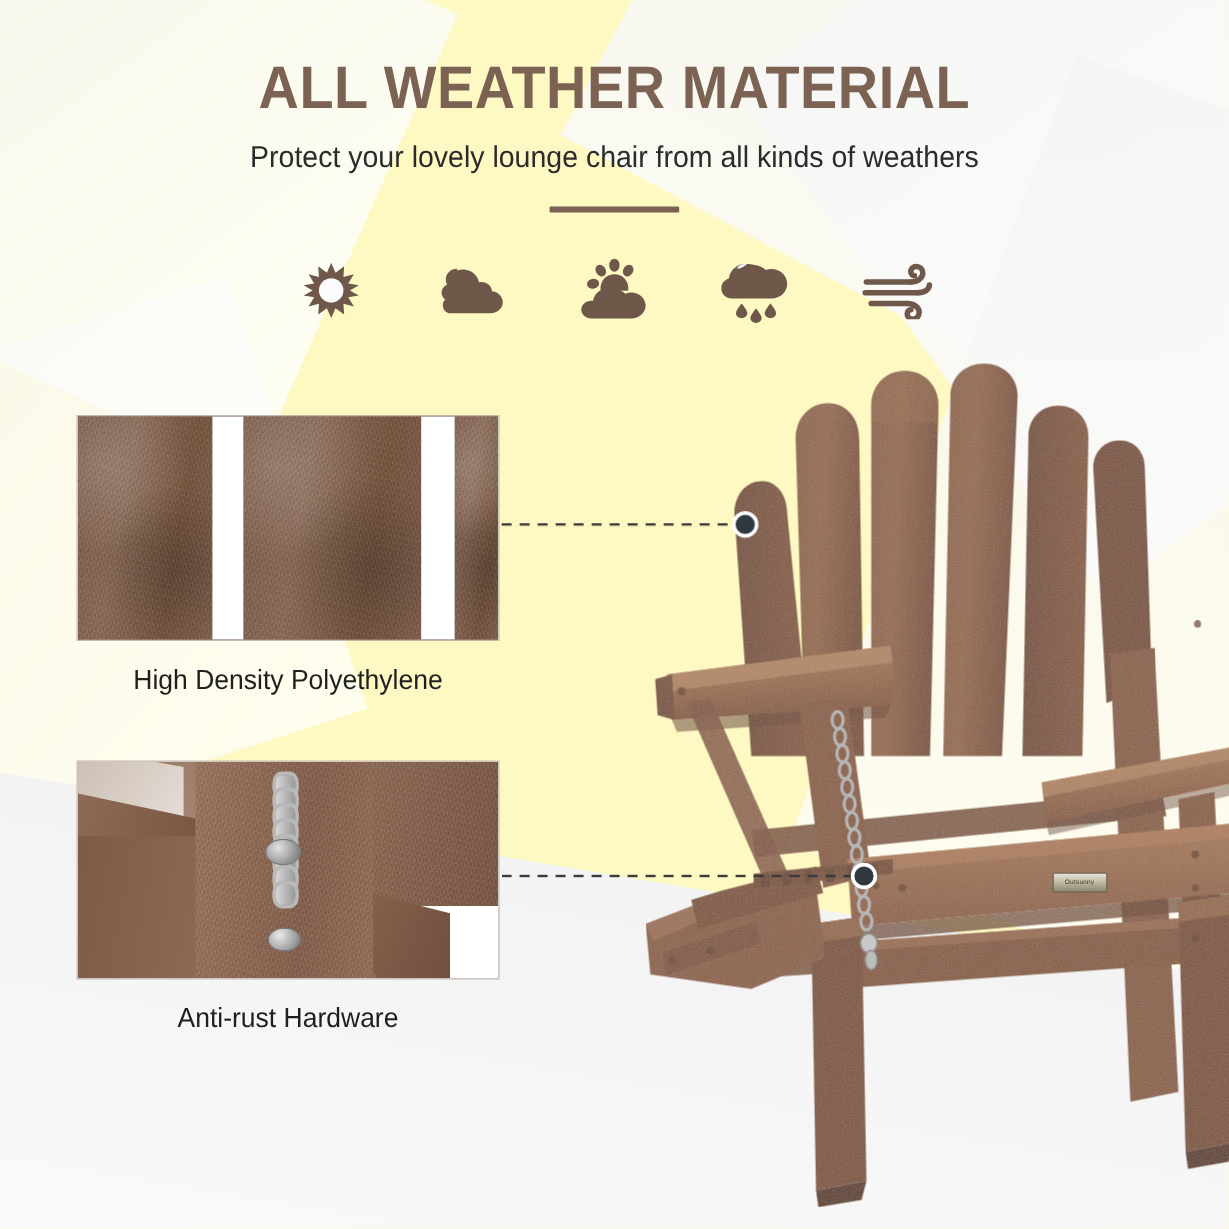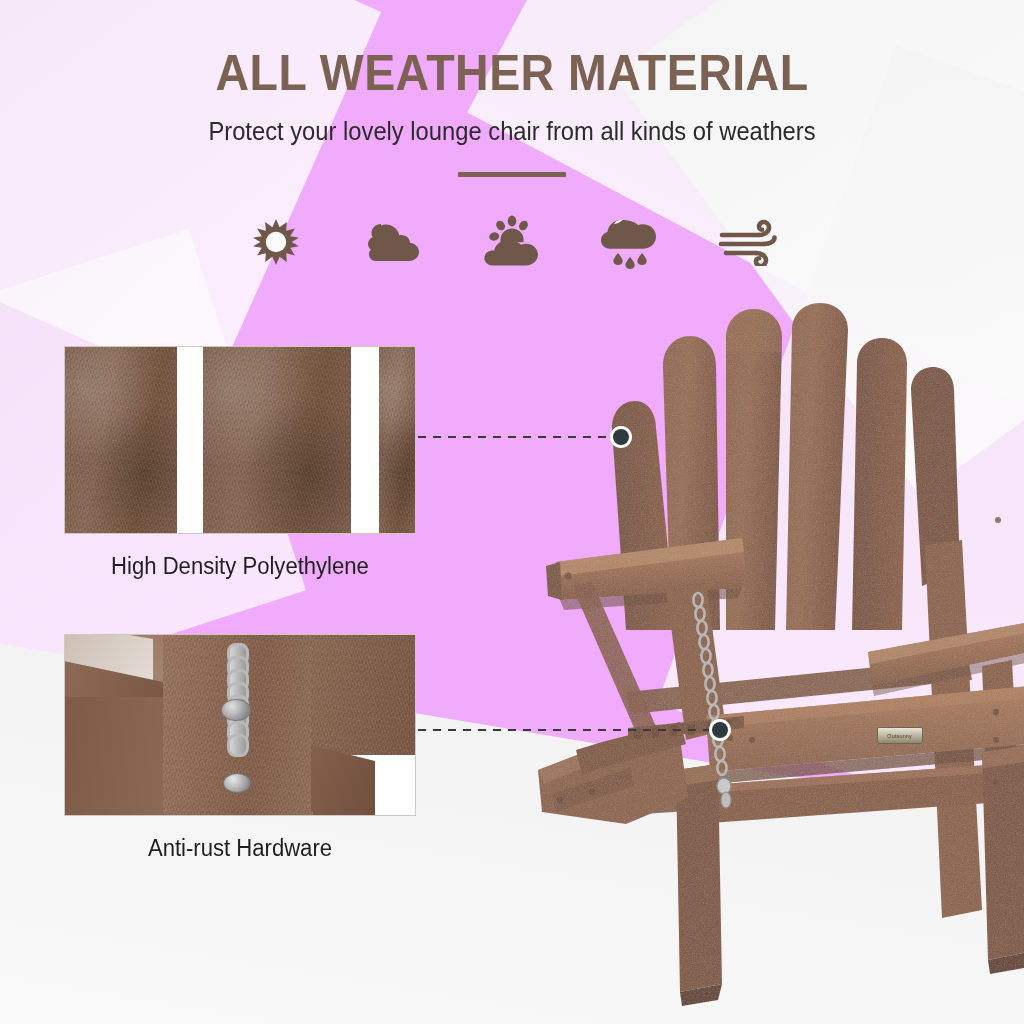--- a/index.html
+++ b/index.html
@@ -3,21 +3,21 @@
 <meta charset="utf-8">
 <title>All Weather Material</title>
 <style>
   html,body{margin:0;padding:0;}
   body{
     width:1024px;height:1024px;overflow:hidden;
     background:#ffffff;
     font-family:"Liberation Sans", sans-serif;
     position:relative;
   }
-  #stage{position:absolute;inset:0;width:1024px;height:1024px;overflow:hidden;background:#f0abfc;}
+  #stage{position:absolute;inset:0;width:1024px;height:1024px;overflow:hidden;background:#fef9c3;}
 
   
   .bgwash{position:absolute;pointer-events:none;}
   .w1{top:-260px;left:560px;width:900px;height:620px;background:linear-gradient(180deg,#f2f2f2,#fafafa);transform:rotate(28deg);opacity:.85;}
   .w2{top:-180px;left:700px;width:700px;height:520px;background:linear-gradient(180deg,#f6f6f6,#fdfdfd);transform:rotate(-36deg);opacity:.9;}
   .w3{top:120px;left:760px;width:560px;height:700px;background:linear-gradient(160deg,#f4f4f4,#ffffff);transform:rotate(20deg);opacity:.75;}
   .w4{top:-120px;left:-240px;width:560px;height:420px;background:linear-gradient(120deg,#f3f3f3,#ffffff);transform:rotate(24deg);opacity:.8;}
   .w5{top:736px;left:-320px;width:1700px;height:520px;background:linear-gradient(180deg,#f3f3f3 0%,#f7f7f7 45%,#fbfbfb 100%);transform:rotate(9.5deg);opacity:1;}
   .w6{top:300px;left:-260px;width:520px;height:380px;background:linear-gradient(150deg,#f7f7f7,#ffffff);transform:rotate(-18deg);opacity:.7;}
 

